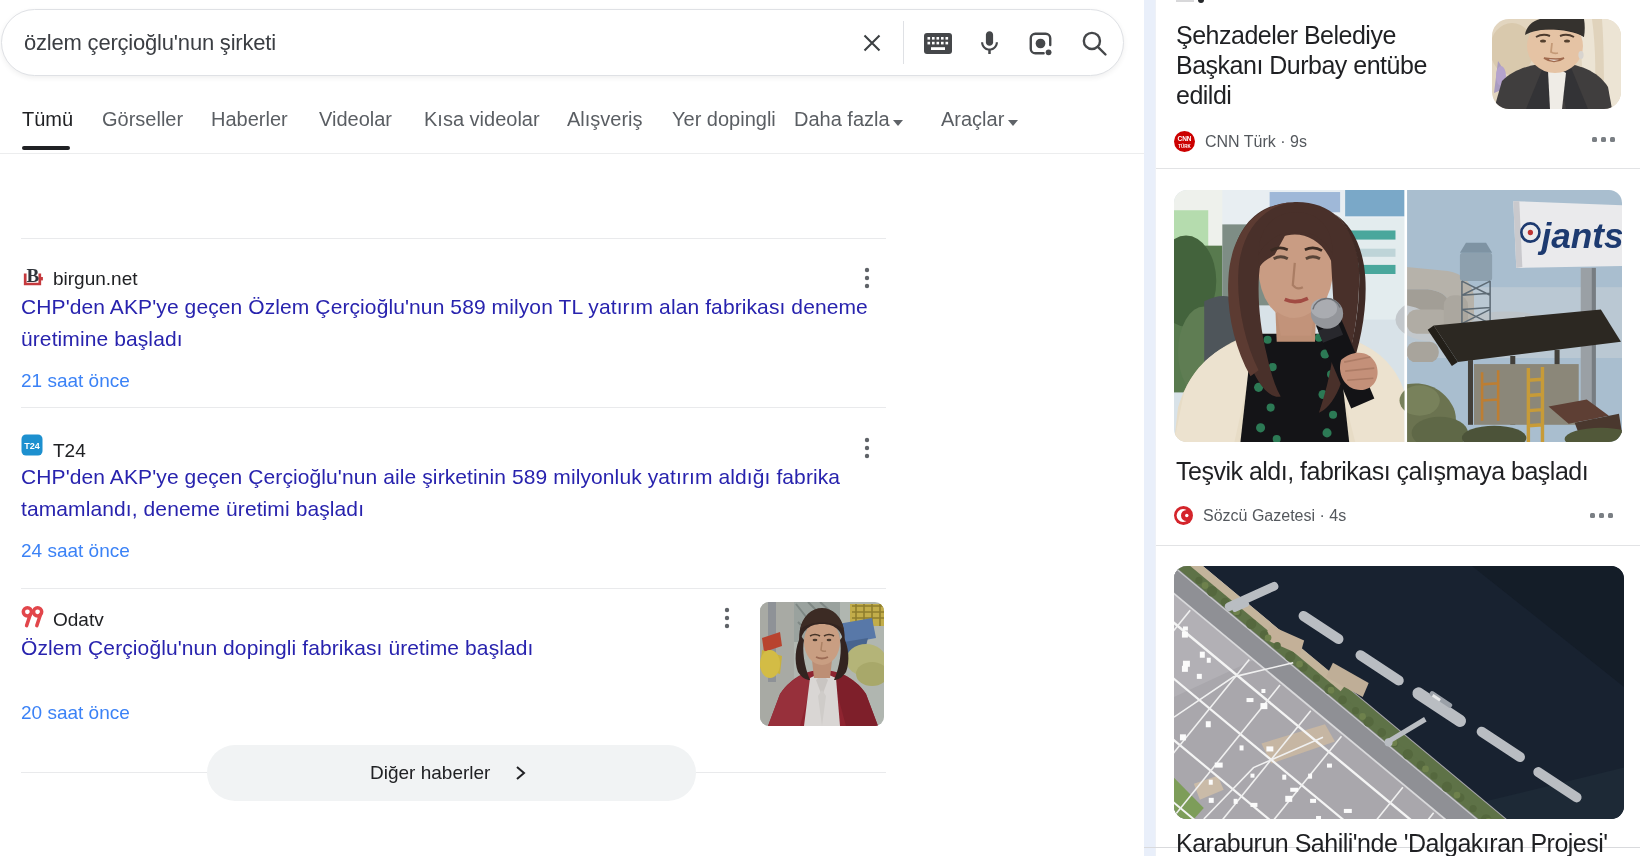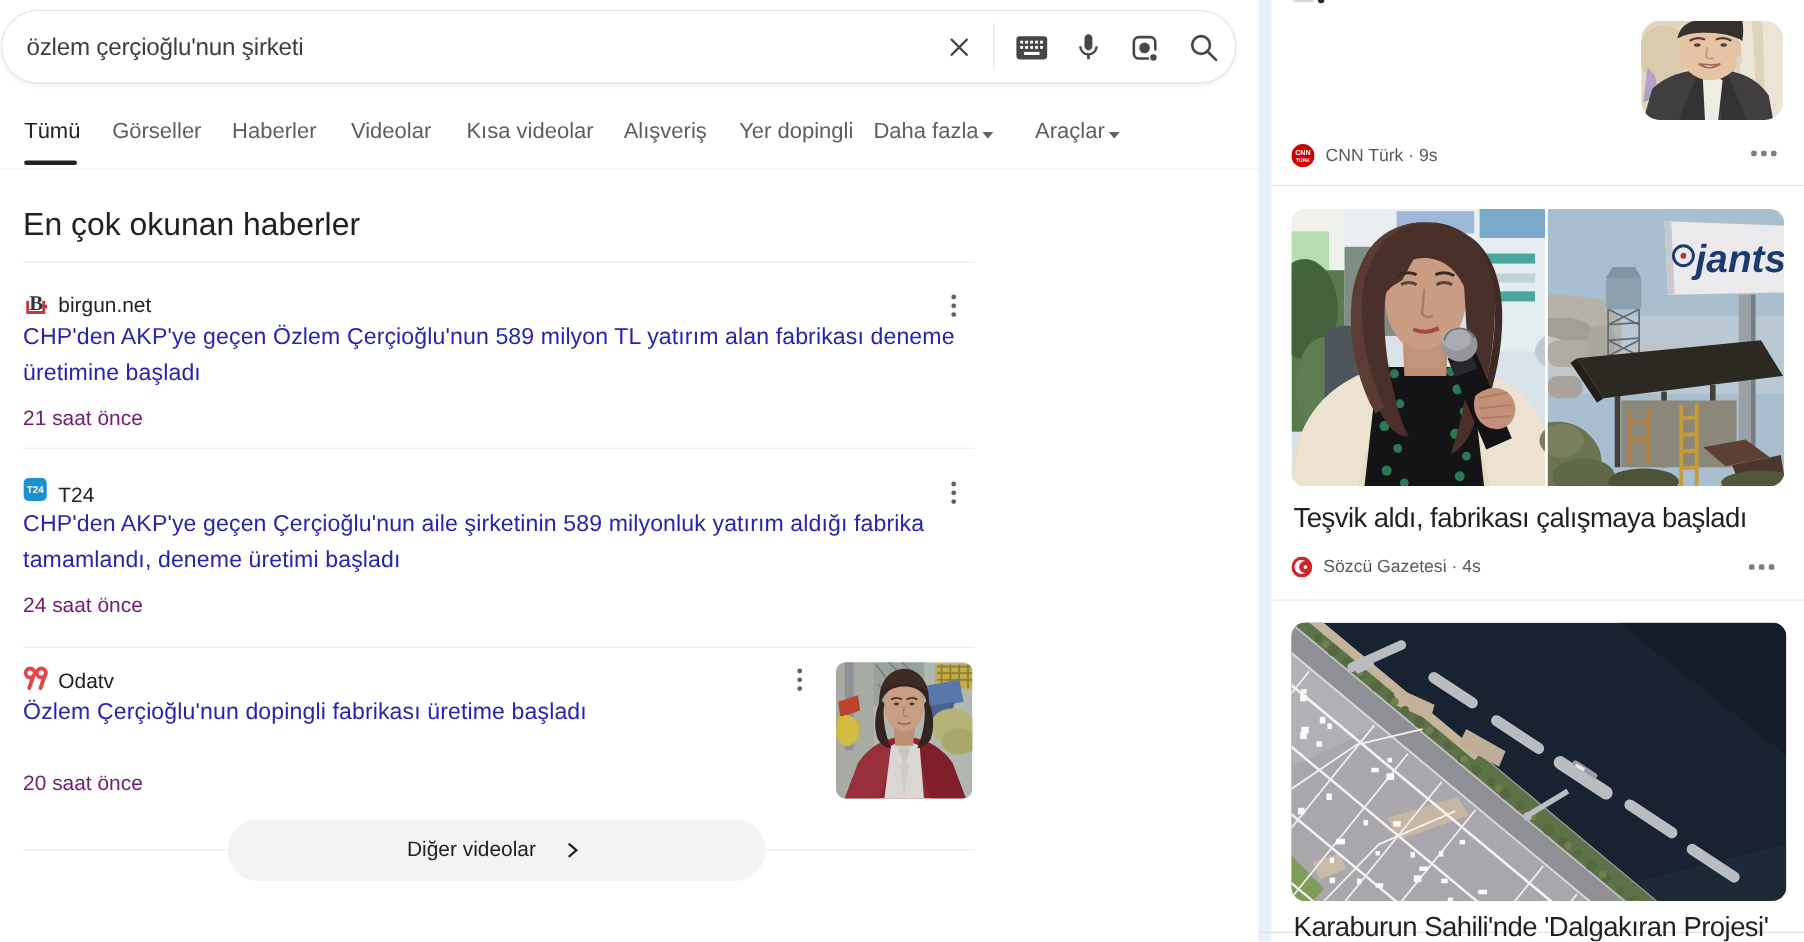--- a/index.html
+++ b/index.html
@@ -4,21 +4,21 @@
 <style>
 *{margin:0;padding:0;box-sizing:border-box}
 html,body{width:1640px;height:856px;background:#fff;overflow:hidden;
   font-family:"Liberation Sans",sans-serif;}
 #page{position:relative;width:1640px;height:856px;overflow:hidden;background:#fff}
 .abs{position:absolute}
 .tab{position:absolute;top:108px;font-size:20px;color:#5a5e63;white-space:nowrap}
 .caret{position:absolute;width:0;height:0;border-left:5.5px solid transparent;border-right:5.5px solid transparent;border-top:6.5px solid #5f6368}
 .sitename{position:absolute;font-size:19px;color:#202124;white-space:nowrap}
 .title{position:absolute;font-size:21px;letter-spacing:0.1px;line-height:32px;color:#2823ae;white-space:nowrap}
-.time{position:absolute;font-size:19px;color:#701a75;white-space:nowrap}
+.time{position:absolute;font-size:19px;color:#3b82f6;white-space:nowrap}
 .hdiv{position:absolute;height:1px;background:#e9eaec}
 .rheadline{position:absolute;font-size:25px;line-height:30px;color:#1f2023;letter-spacing:-0.5px}
 .rsource{position:absolute;font-size:16px;color:#54585d;white-space:nowrap}
 .rdots{position:absolute;display:flex;gap:4px}
 .rdots div{width:5px;height:5px;border-radius:1.5px;background:#7a7f84}
 </style>
 </head>
 <body>
 <div id="page">
 
@@ -72,21 +72,20 @@
   <div class="tab" style="left:424px">Kısa videolar</div>
   <div class="tab" style="left:567px">Alışveriş</div>
   <div class="tab" style="left:672px">Yer dopingli</div>
   <div class="tab" style="left:794px">Daha fazla</div>
   <div class="caret" style="left:893px;top:120px"></div>
   <div class="tab" style="left:941px">Araçlar</div>
   <div class="caret" style="left:1008px;top:120px"></div>
   <div class="abs" style="left:22px;top:146px;width:48px;height:4px;border-radius:2px;background:#202124"></div>
   <div class="abs" style="left:0;top:153px;width:1144px;height:1px;background:#ecedee"></div>
 
-  <div class="abs" style="left:21px;top:189px;font-size:29px;color:#202124">En çok okunan haberler</div>
   <div class="hdiv" style="left:21px;top:238px;width:865px"></div>
 
   <svg class="abs" style="left:21px;top:264px" width="23" height="23" viewBox="0 0 23 23">
     <path d="M4.2 9.5 V20 H18.8 V9.5" stroke="#c5393d" stroke-width="2.7" fill="none"></path>
     <text x="5.5" y="18" font-family="'Liberation Serif',serif" font-weight="700" font-size="19" fill="#30343a">B</text>
     <rect x="19.5" y="13" width="2.4" height="3.4" fill="#c5393d"></rect>
   </svg>
   <div class="sitename" style="left:53px;top:268px">birgun.net</div>
   <svg class="abs" style="left:863px;top:266px" width="8" height="24" viewBox="0 0 8 24">
     <g fill="#5f6368">
@@ -168,31 +167,32 @@
 
     <path d="M50 34 Q55 31 60 34 M64 34 Q69 31 74 34" stroke="#473528" stroke-width="1.6" fill="none"></path>
     <ellipse cx="55" cy="38" rx="2.4" ry="1.3" fill="#4a3a2e"></ellipse>
     <ellipse cx="69" cy="38" rx="2.4" ry="1.3" fill="#4a3a2e"></ellipse>
     <path d="M62 40 L61 48 Q63 50 66 49" stroke="#ab8164" stroke-width="1.5" fill="none"></path>
     <path d="M56 55 Q62 58 68 55" stroke="#9c6b55" stroke-width="1.8" fill="none"></path>
   </svg>
 
   <div class="hdiv" style="left:21px;top:772px;width:865px"></div>
   <div class="abs" style="left:207px;top:745px;width:489px;height:56px;border-radius:28px;background:#f1f3f4"></div>
-  <div class="abs" style="left:370px;top:762px;font-size:19px;color:#202124">Diğer videolar</div>
+  <div class="abs" style="left:370px;top:762px;font-size:19px;color:#202124">Diğer haberler</div>
   <svg class="abs" style="left:513px;top:765px" width="14" height="16" viewBox="0 0 14 16">
     <path d="M4 2 L11 8 L4 14" stroke="#202124" stroke-width="2" fill="none"></path>
   </svg>
 
   <div class="abs" style="left:1144px;top:0;width:11px;height:856px;background:#e9effa"></div>
   <div class="abs" style="left:1155px;top:0;width:1px;height:856px;background:#eef1f7"></div>
 
   <div class="abs" style="left:1198px;top:-1px;width:6px;height:4px;border-radius:0 0 3px 3px;background:#26282b"></div>
   <div class="abs" style="left:1176px;top:0;width:18px;height:2px;background:#d8d8da"></div>
 
+  <div class="rheadline" style="left:1176px;top:20px">Şehzadeler Belediye<br>Başkanı Durbay entübe<br>edildi</div>
   <svg class="abs" style="left:1492px;top:19px;border-radius:17px" width="129" height="90" viewBox="0 0 129 90">
     <rect width="129" height="90" fill="#e2d5bf"></rect>
     <path d="M90 0 H129 V90 H95 C90 60 88 30 90 0 Z" fill="#ece4d4"></path>
     <path d="M100 0 C104 30 104 60 102 90 L112 90 C112 60 112 25 110 0 Z" fill="#e0d3bc"></path>
     <ellipse cx="20" cy="30" rx="22" ry="26" fill="#d9c9ad"></ellipse>
     <path d="M6 42 C12 50 14 60 12 70 L2 74 Z" fill="#a99cc0"></path>
     <ellipse cx="9" cy="57" rx="5" ry="10" fill="#b5a3cd"></ellipse>
 
     <path d="M2 90 L10 62 C24 48 44 44 64 44 C86 44 106 52 116 68 L120 90 Z" fill="#403e3e"></path>
     <path d="M34 90 L52 46 L64 50 L58 90 Z" fill="#333336"></path>

